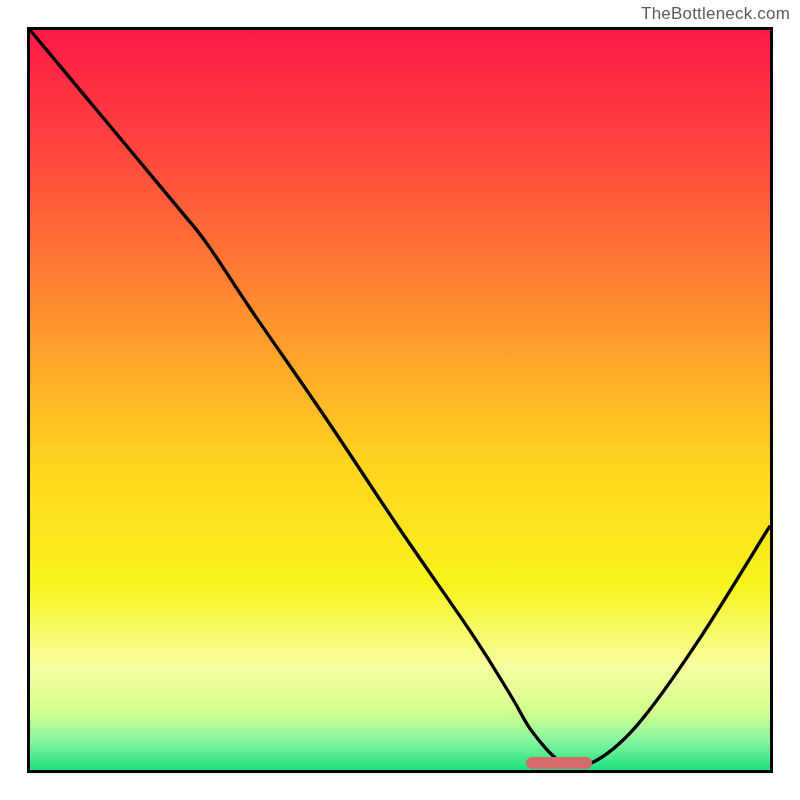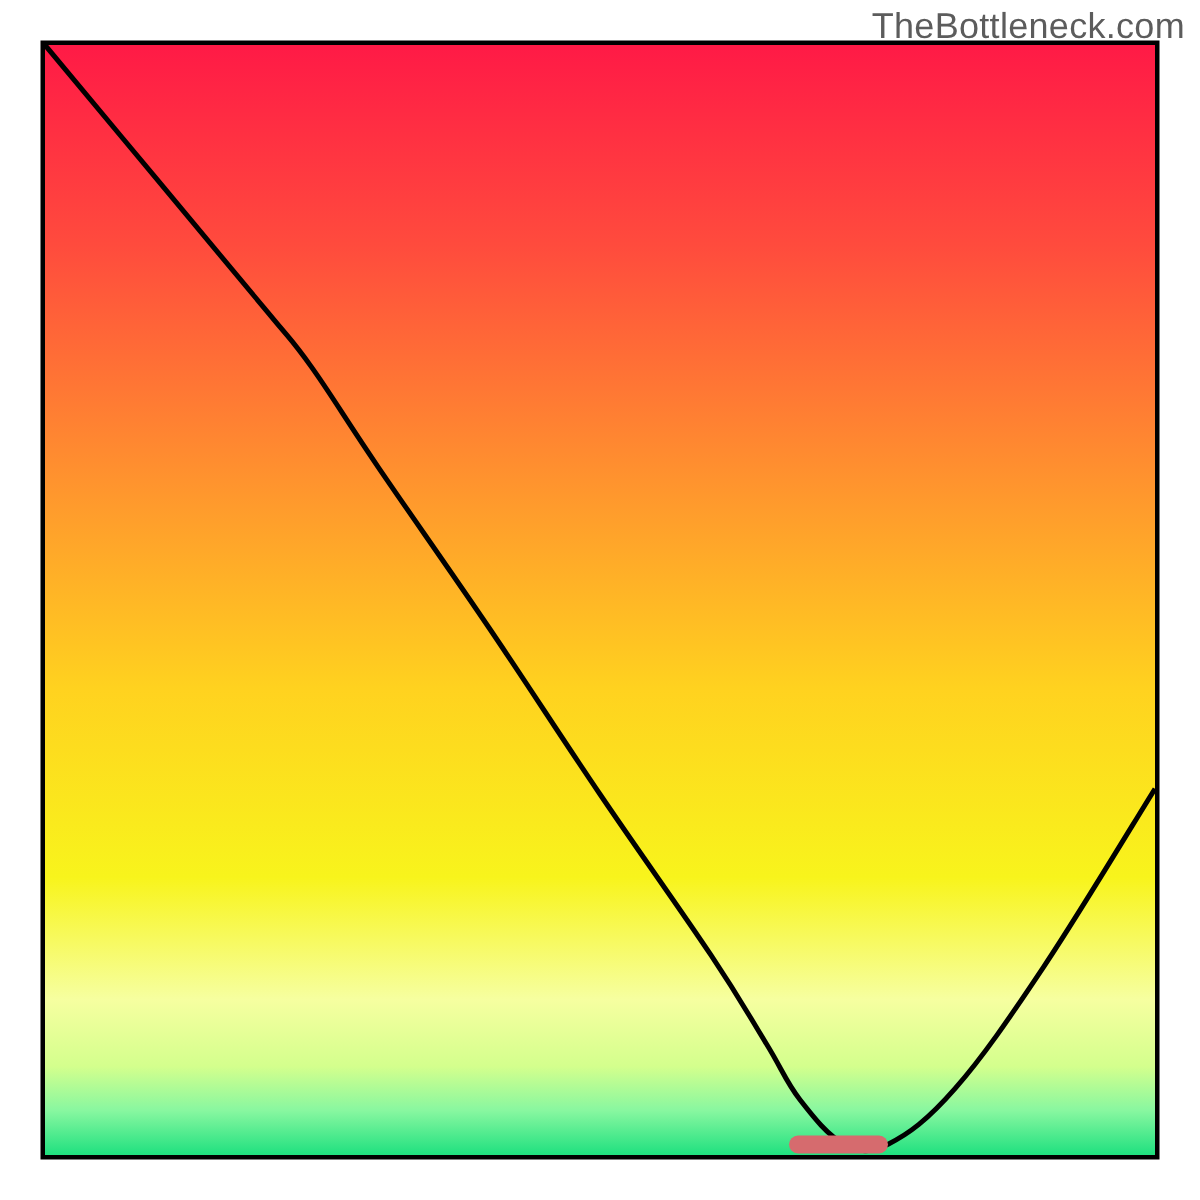--- a/index.html
+++ b/index.html
@@ -14,21 +14,21 @@
     position: relative;
     width: 800px;
     height: 800px;
     background: #ffffff;
   }
   .watermark {
     position: absolute;
     top: 4px;
     right: 10px;
     color: #5c5c5c;
-    font-size: 24px;
+    font-size: 17px;
     font-weight: 500;
     letter-spacing: 0.2px;
     z-index: 4;
   }
   .plot {
     position: absolute;
     left: 27px;
     top: 27px;
     width: 746px;
     height: 746px;

